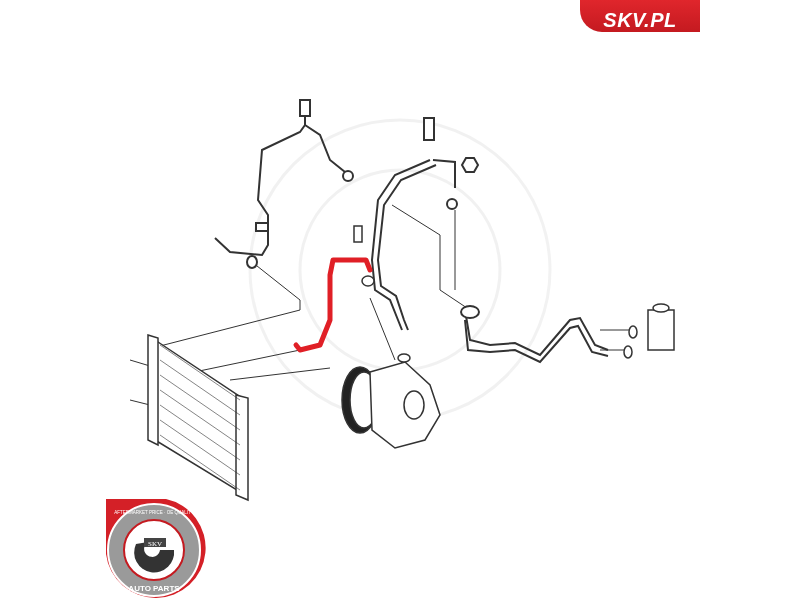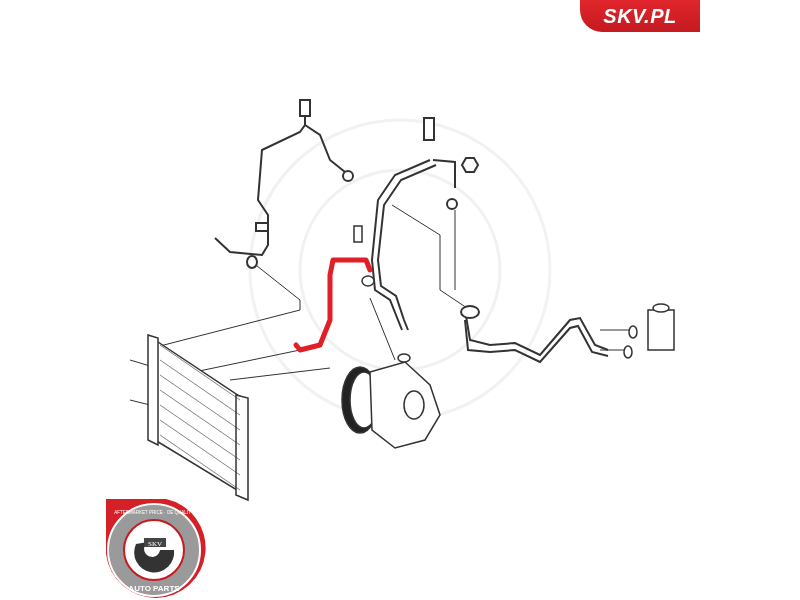--- a/index.html
+++ b/index.html
@@ -1,21 +1,21 @@
 <!DOCTYPE html>
 <html><head>
 <meta charset="utf-8">
 <style>
   html, body { margin:0; padding:0; background:#ffffff; }
   body { width:800px; height:600px; position:relative; overflow:hidden; font-family:"Liberation Sans", sans-serif; }
   .logo-tab {
     position:absolute; left:580px; top:0; width:120px; height:32px;
     background:linear-gradient(180deg,#e0262c 0%, #c41a20 100%);
     border-bottom-left-radius:22px;
-    display:flex; align-items:center; justify-content:center;
+    display:flex; align-items:flex-end; justify-content:center;
   }
   .logo-tab span {
     color:#ffffff; font-weight:bold; font-style:italic; font-size:20px; letter-spacing:0.5px;
     font-family:"Liberation Sans", sans-serif;
   }
   svg.diagram { position:absolute; left:0; top:0; }
   .badge { position:absolute; left:96px; top:494px; width:112px; height:112px; }
 </style>
 </head>
 <body>

